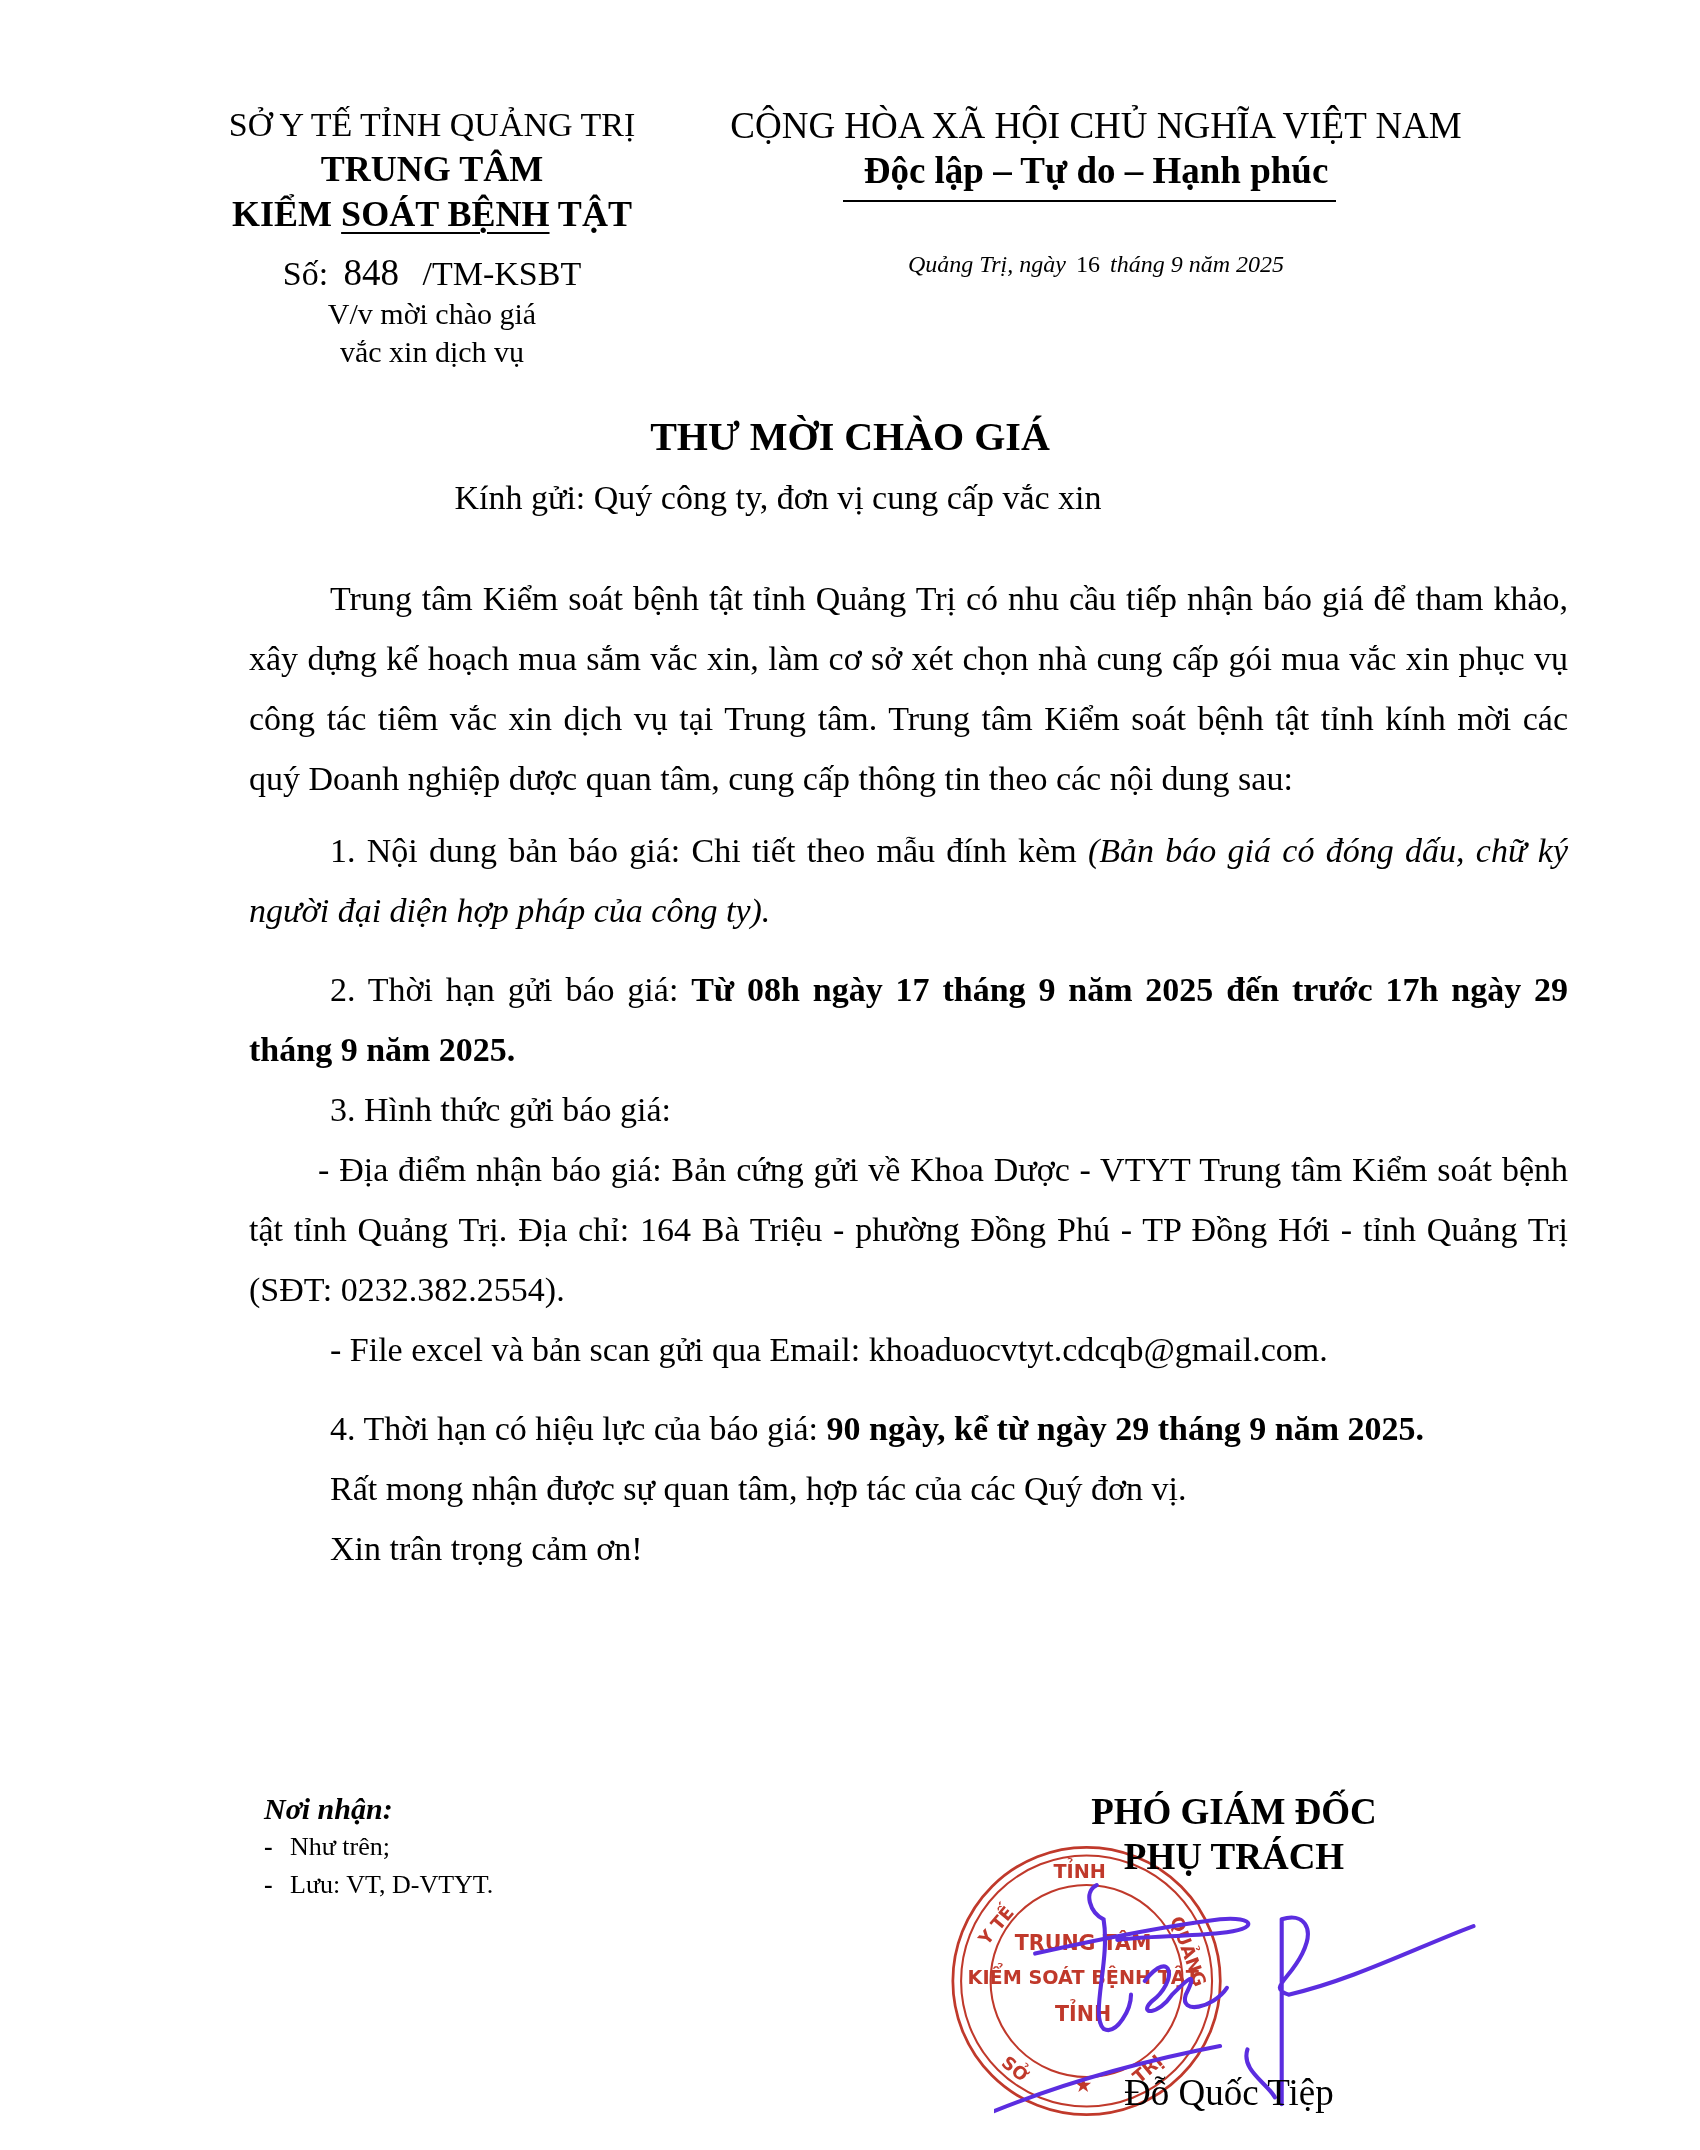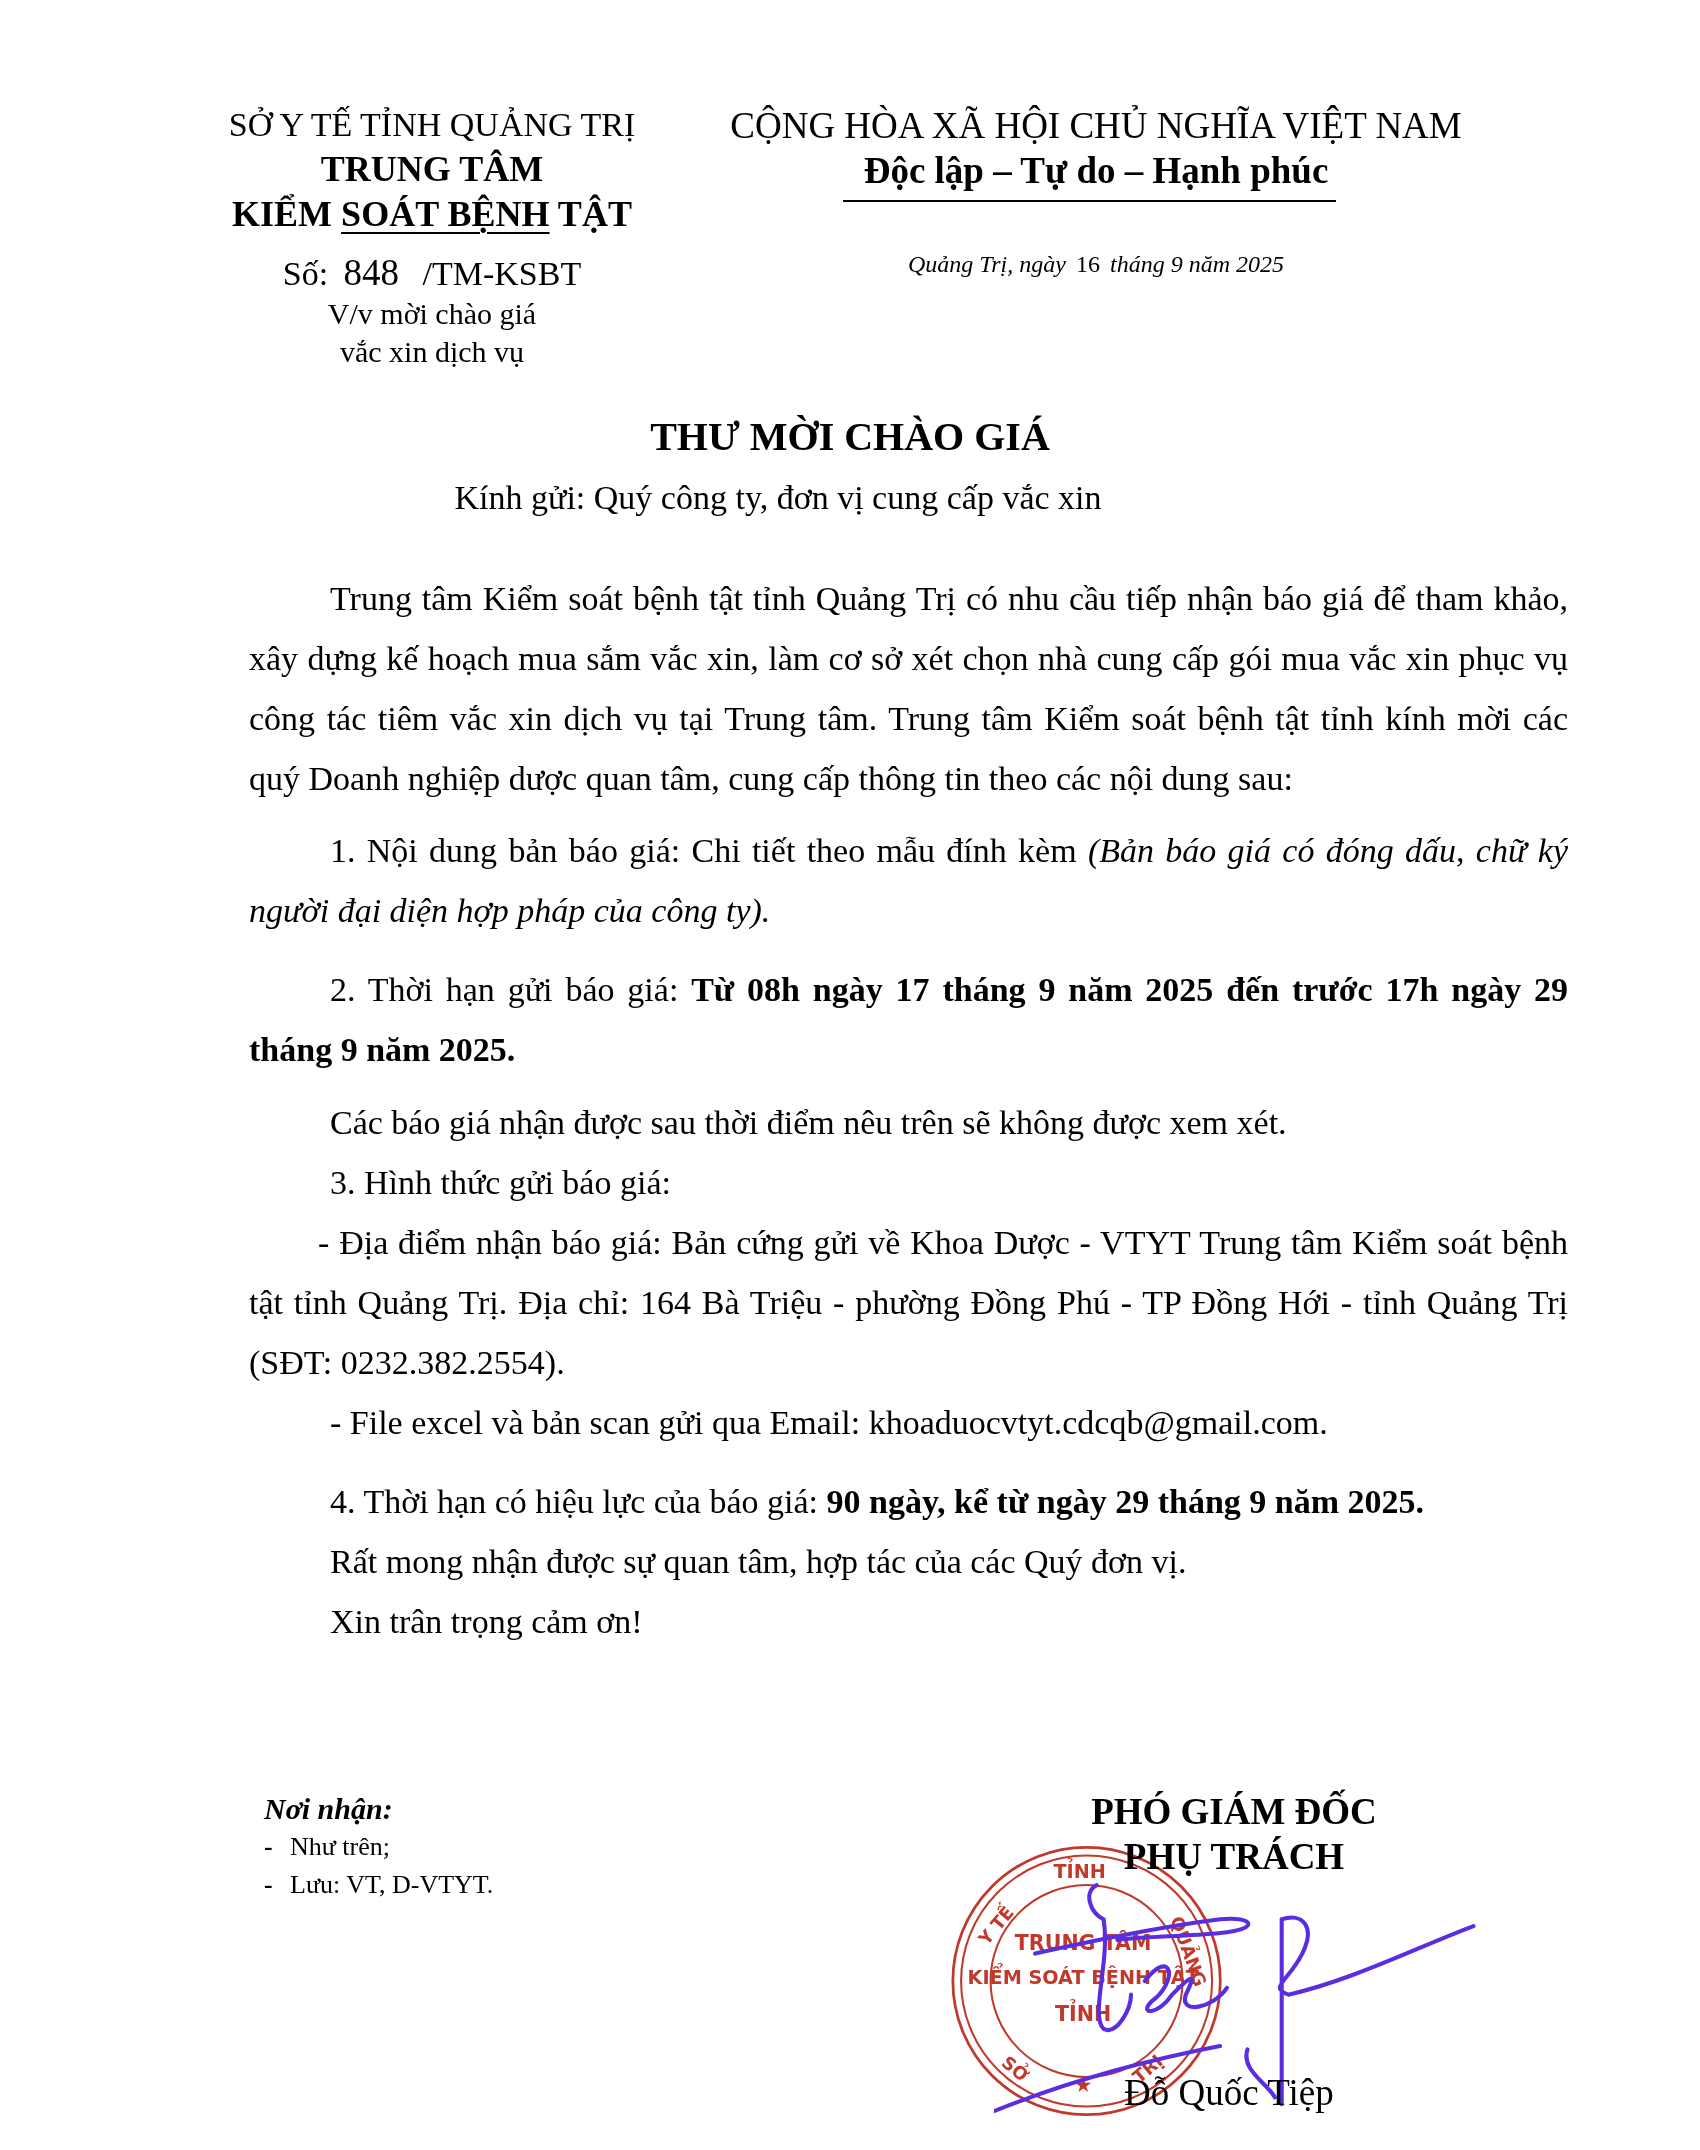--- a/index.html
+++ b/index.html
@@ -82,21 +82,20 @@
   </div>
 </div>
 
 <div id="title" class="abs center">THƯ MỜI CHÀO GIÁ</div>
 <div id="addressee" class="abs center">Kính gửi: Quý công ty, đơn vị cung cấp vắc xin</div>
 
 <div id="body" class="abs">
   <p class="indent">Trung tâm Kiểm soát bệnh tật tỉnh Quảng Trị có nhu cầu tiếp nhận báo giá để tham khảo, xây dựng kế hoạch mua sắm vắc xin, làm cơ sở xét chọn nhà cung cấp gói mua vắc xin phục vụ công tác tiêm vắc xin dịch vụ tại Trung tâm. Trung tâm Kiểm soát bệnh tật tỉnh kính mời các quý Doanh nghiệp dược quan tâm, cung cấp thông tin theo các nội dung sau:</p>
   <p class="indent gap"><span>1. Nội dung bản báo giá: Chi tiết theo mẫu đính kèm </span><span class="italic">(Bản báo giá có đóng dấu, chữ ký người đại diện hợp pháp của công ty).</span></p>
   <p class="indent gap2"><span>2. Thời hạn gửi báo giá: </span><span class="bold">Từ 08h ngày 17 tháng 9 năm 2025 đến trước 17h ngày 29 tháng 9 năm 2025.</span></p>
-  <p class="indent gap">Các báo giá nhận được sau thời điểm nêu trên sẽ không được xem xét.</p>
   <p class="indent">3. Hình thức gửi báo giá:</p>
   <p class="indent" style="text-indent:69px;">- Địa điểm nhận báo giá: Bản cứng gửi về Khoa Dược - VTYT Trung tâm Kiểm soát bệnh tật tỉnh Quảng Trị. Địa chỉ: 164 Bà Triệu - phường Đồng Phú - TP Đồng Hới - tỉnh Quảng Trị (SĐT: 0232.382.2554).</p>
   <p class="indent"><span>- File excel và bản scan gửi qua Email: </span><span>khoaduocvtyt.cdcqb@gmail.com</span><span>.</span></p>
   <p class="indent gap2"><span>4. Thời hạn có hiệu lực của báo giá: </span><span class="bold">90 ngày, kể từ ngày 29 tháng 9 năm 2025.</span></p>
   <p class="indent">Rất mong nhận được sự quan tâm, hợp tác của các Quý đơn vị.</p>
   <p class="indent">Xin trân trọng cảm ơn!</p>
 </div>
 
 <div id="recipients" class="abs">
   <div class="label">Nơi nhận:</div>

